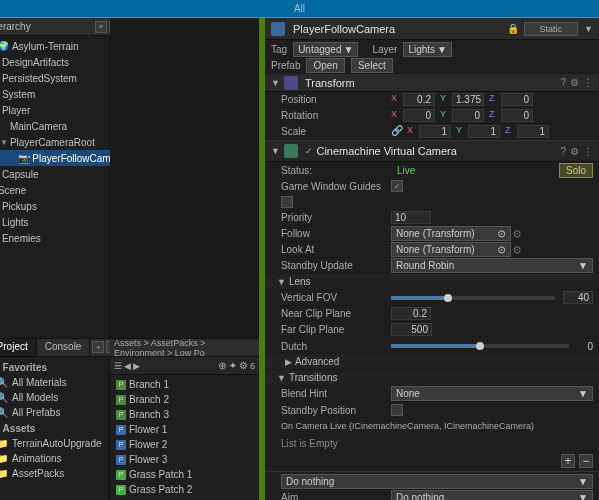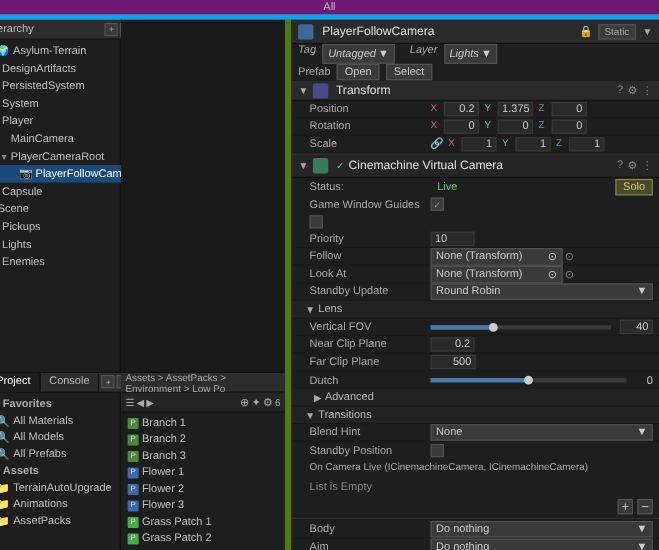--- a/index.html
+++ b/index.html
@@ -8,26 +8,26 @@
       height: 500px;
       background: #1e1e1e;
       color: #c8c8c8;
       font-family: 'Segoe UI', Arial, sans-serif;
       font-size: 11px;
       overflow: hidden;
     }
 
     
     .top-bar {
-      background: #701a75;
+      background: #0369a1;
       height: 18px;
       display: flex;
       align-items: center;
       justify-content: center;
-      border-bottom: 5px solid #0ea5e9;
+      border-bottom: 1px solid #0ea5e9;
       font-size: 10px;
       color: #bbb;
       text-align: center;
     }
 
     .main-layout {
       display: flex;
       height: calc(500px - 18px);
     }
 
@@ -192,34 +192,34 @@
     }
 
     .inspector-name {
       font-size: 11px;
       color: #e0e0e0;
       flex: 1;
     }
 
     .static-badge {
       background: #3a3a3a;
-      padding: 1px 5px;
+      padding: 1px 15px;
       font-size: 9px;
       color: #aaa;
       border: 1px solid #555;
     }
 
     .tag-layer-row {
       height: 18px;
       display: flex;
+      align-items: center;
       padding: 0 6px;
       gap: 6px;
       font-size: 10px;
       color: #aaa;
-      font-style: italic;
     }
 
     .mini-dropdown {
       background: #3a3a3a;
       border: 1px solid #555;
       padding: 1px 4px;
       font-size: 10px;
       color: #ccc;
       cursor: pointer;
       display: inline-flex;
@@ -878,21 +878,20 @@
       </div>
 
       <div class="add-remove-row">
         <div class="add-btn">+</div>
         <div class="remove-btn">−</div>
       </div>
 
       <div class="divider-line"></div>
 
       <div class="prop-row">
-        <span class="prop-label">Body</span>
         <div class="full-dropdown">
           <span>Do nothing</span>
           <span>▼</span>
         </div>
       </div>
 
       <div class="prop-row">
         <span class="prop-label">Aim</span>
         <div class="full-dropdown">
           <span>Do nothing</span>

